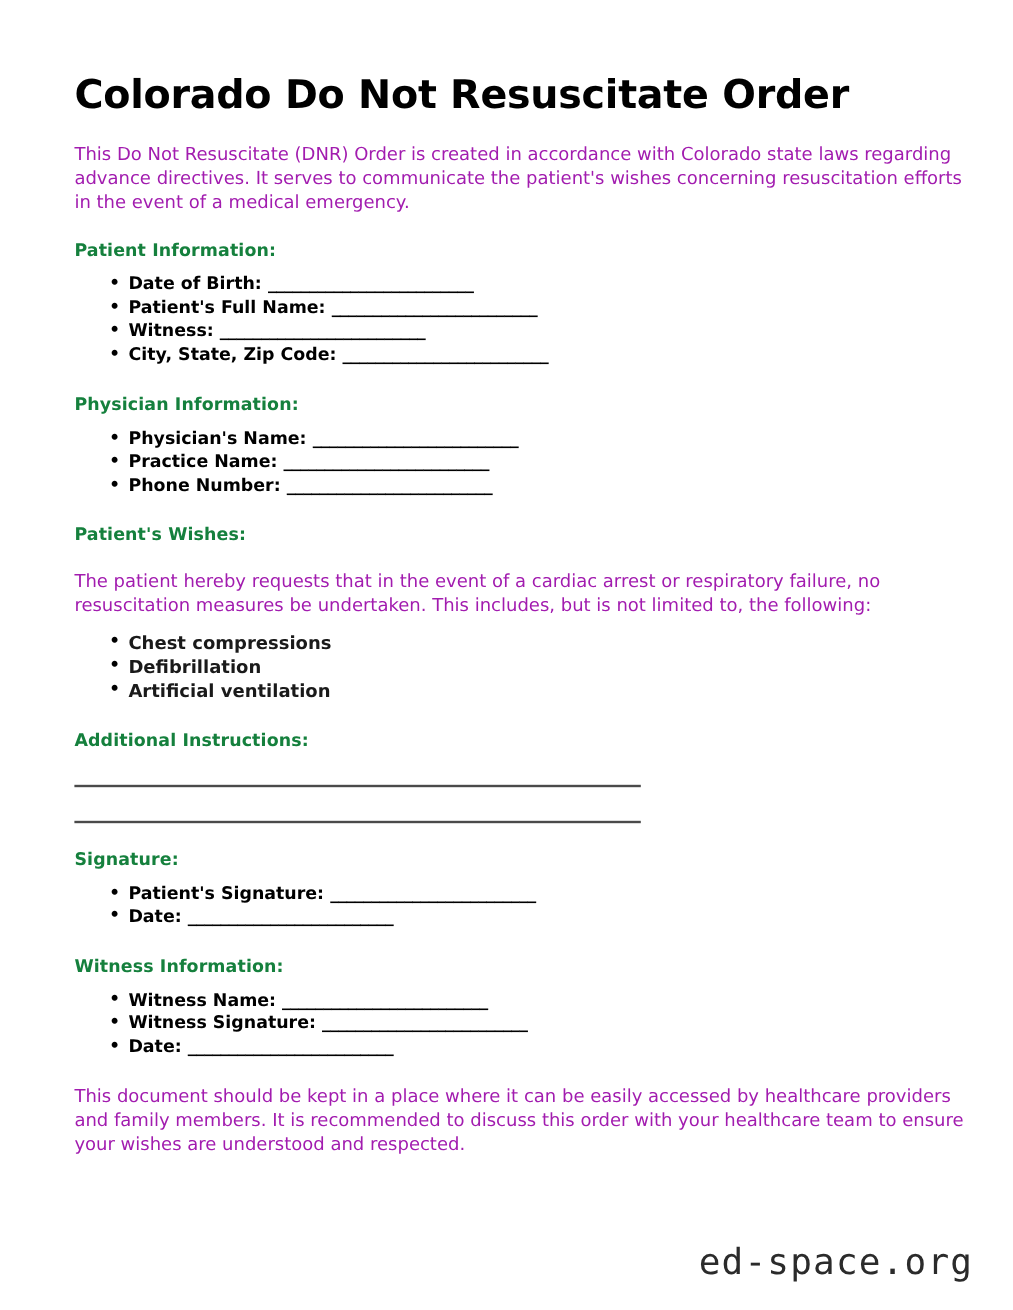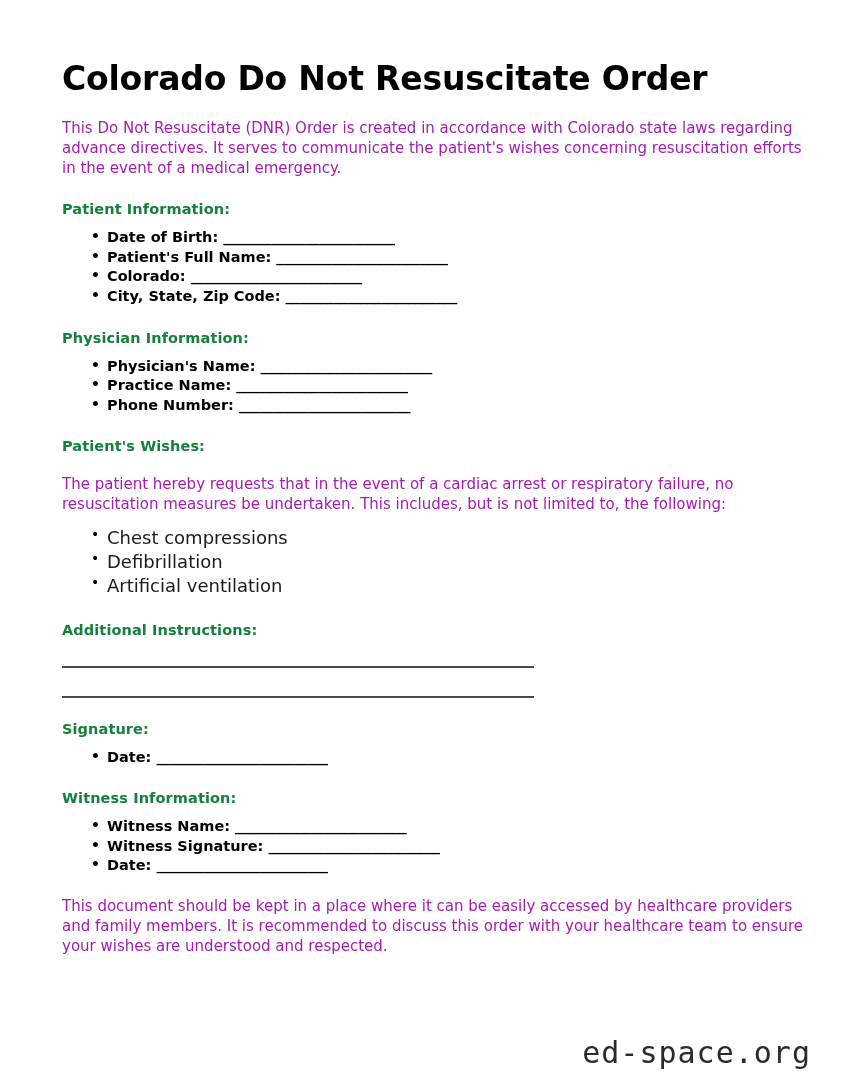--- a/index.html
+++ b/index.html
@@ -73,22 +73,22 @@
   }
 
   ul.field-list li {
     font-size: 14.5px;
     font-weight: bold;
     color: #000;
     white-space: nowrap;
   }
 
   ul.plain-list li {
-    font-size: 18px;
-    font-weight: normal;
+    font-size: 15px;
+    font-weight: bold;
     color: #1a1a1a;
   }
 
   .blank-fill {
     font-weight: bold;
     letter-spacing: -0.4px;
   }
 
   .rule-block {
     margin-top: 18px;
@@ -125,21 +125,21 @@
   <ul class="field-list">
     <li>
       <span>Date of Birth:</span>
       <span class="blank-fill">_________________________</span>
     </li>
     <li>
       <span>Patient's Full Name:</span>
       <span class="blank-fill">_________________________</span>
     </li>
     <li>
-      <span>Colorado:</span>
+      <span>Witness:</span>
       <span class="blank-fill">_________________________</span>
     </li>
     <li>
       <span>City, State, Zip Code:</span>
       <span class="blank-fill">_________________________</span>
     </li>
   </ul>
 
   <h2 class="section-heading">Physician Information:</h2>
   <ul class="field-list">
@@ -167,20 +167,24 @@
 
   <h2 class="section-heading">Additional Instructions:</h2>
   <div class="rule-block">
     <div class="long-rule"></div>
     <div class="long-rule"></div>
   </div>
 
   <h2 class="section-heading">Signature:</h2>
   <ul class="field-list">
     <li>
+      <span>Patient's Signature:</span>
+      <span class="blank-fill">_________________________</span>
+    </li>
+    <li>
       <span>Date:</span>
       <span class="blank-fill">_________________________</span>
     </li>
   </ul>
 
   <h2 class="section-heading">Witness Information:</h2>
   <ul class="field-list">
     <li>
       <span>Witness Name:</span>
       <span class="blank-fill">_________________________</span>

